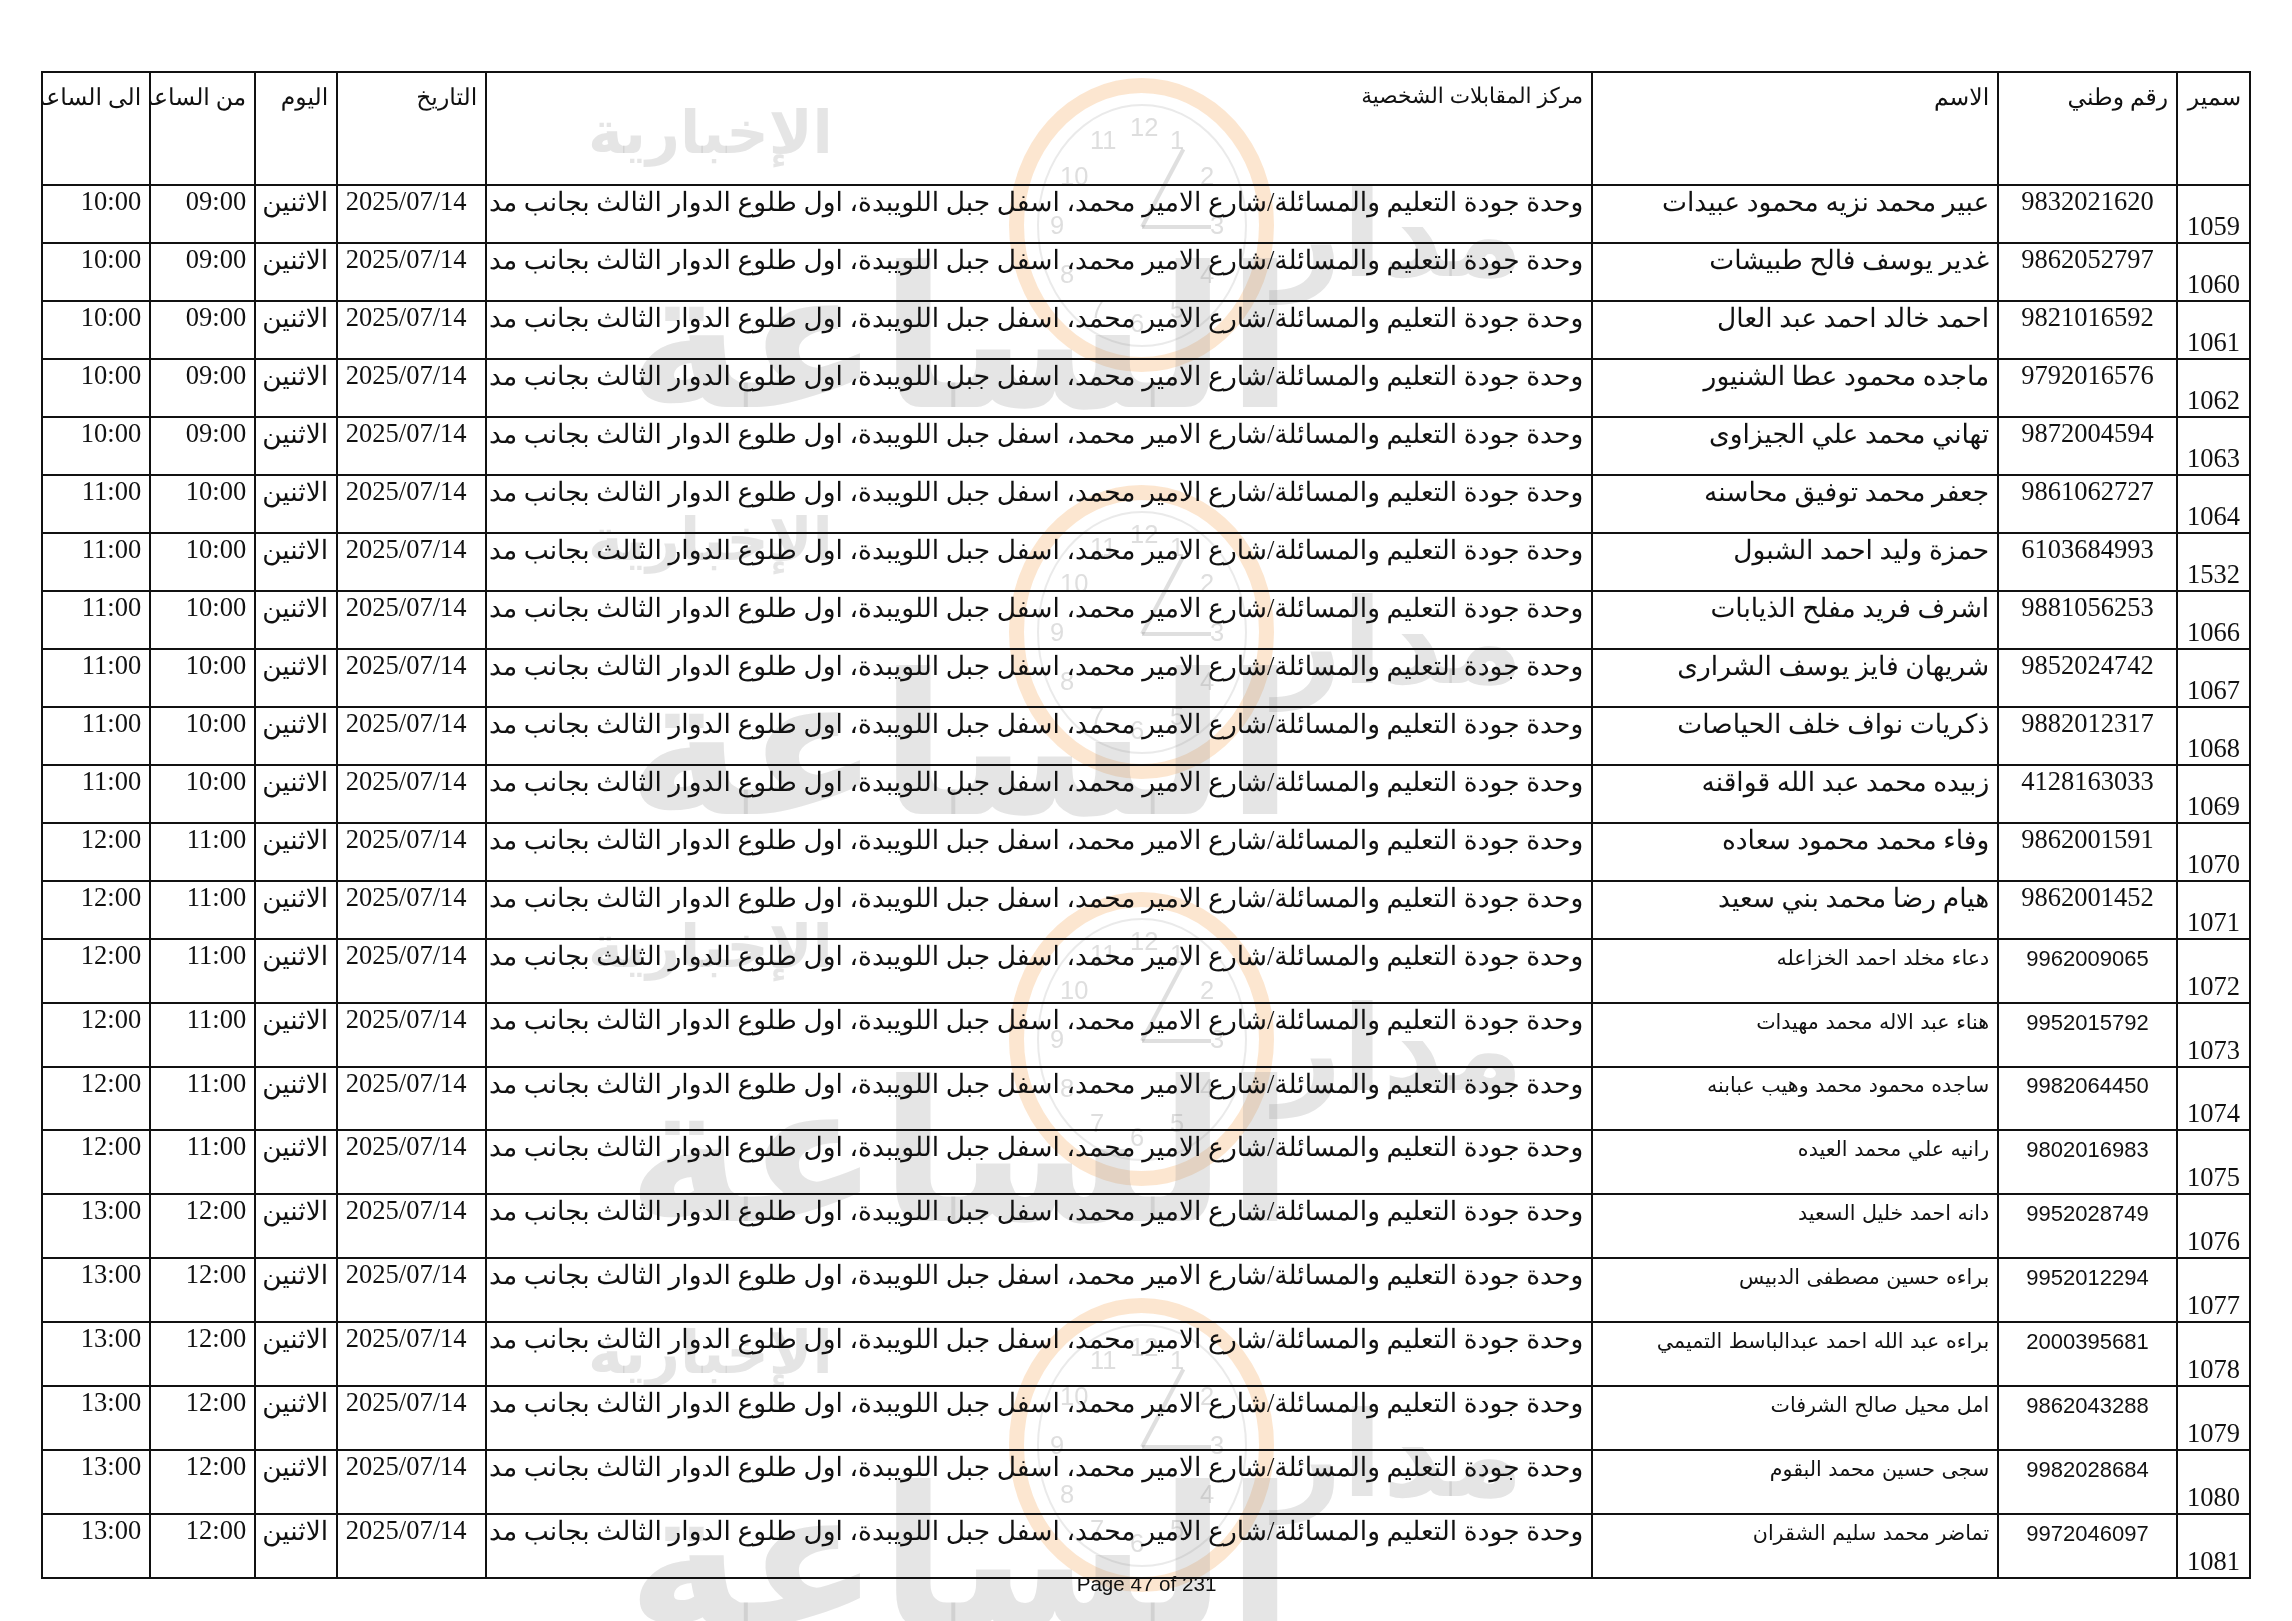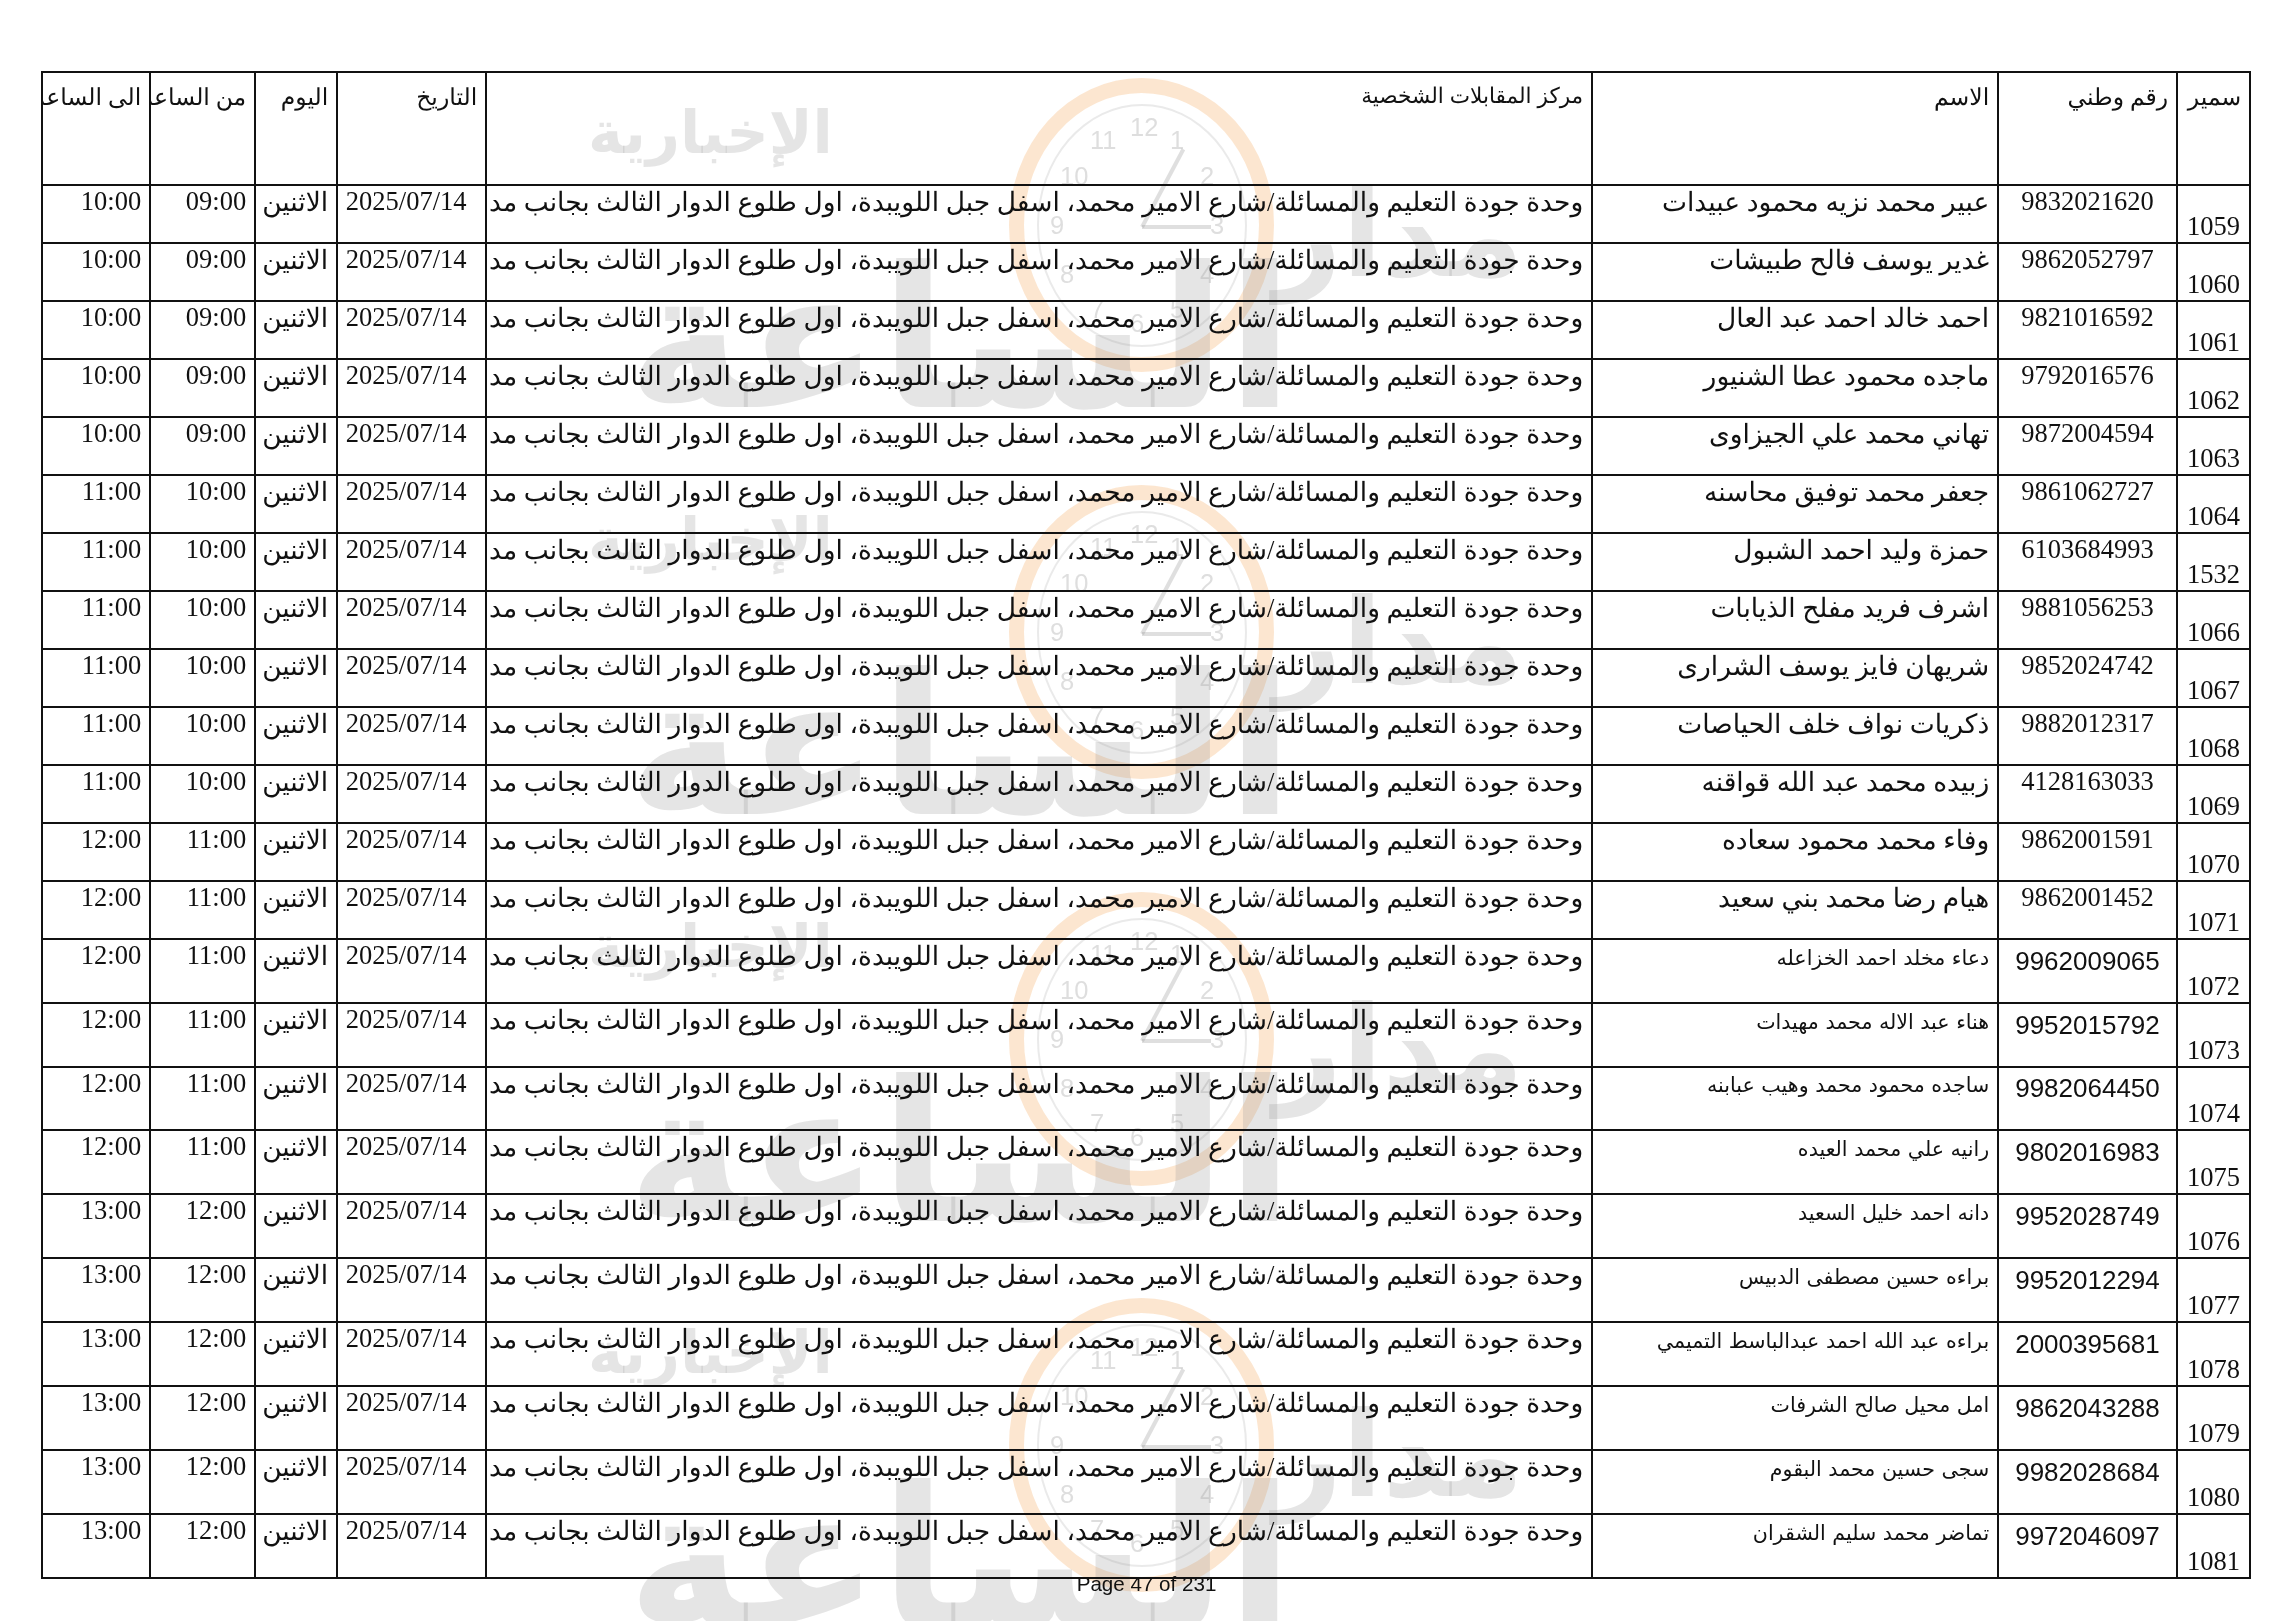--- a/index.html
+++ b/index.html
@@ -17,21 +17,21 @@
   table.schedule th { height: 101px; vertical-align: top; text-align: right; font-family: "Liberation Serif", serif; font-weight: normal; font-size: 23.5px; padding-top: 9.8px; }
   table.schedule th.th-center { font-family: "Liberation Sans", sans-serif; font-size: 21.6px; }
   table.schedule td { height: 56px; font-size: 26.5px; font-family: "Liberation Serif", serif; }
   td.c-num { text-align: center; vertical-align: bottom; padding-bottom: 3.9px; font-size: 27.4px; }
   td.c-id { text-align: center; direction: ltr; vertical-align: top; padding-top: 7.8px; font-size: 27.4px; }
   td.c-name { text-align: right; vertical-align: top; padding-top: 9.8px; font-family: "DejaVu Serif", serif; font-size: 21.6px; padding-right: 29px; }
   td.c-center { text-align: right; vertical-align: top; padding-top: 7.8px; font-family: "Liberation Sans", sans-serif; font-size: 20.6px; }
   td.c-date { text-align: left; direction: ltr; vertical-align: top; padding-top: 15.7px; }
   td.c-day { text-align: right; vertical-align: top; padding-top: 17.6px; font-family: "DejaVu Serif", serif; font-size: 19.6px; margin-top: 8px; }
   td.c-from, td.c-to { text-align: right; direction: ltr; vertical-align: top; padding-top: 15.7px; }
-  tr.alt td.c-id { font-family: "Liberation Sans", sans-serif; font-size: 26px; padding-top: 5.9px; }
+  tr.alt td.c-id { font-family: "Liberation Sans", sans-serif; font-size: 22px; padding-top: 5.9px; }
   tr.alt td.c-name { font-family: "DejaVu Sans", sans-serif; font-size: 20.6px; padding-top: 5.9px; }
   .footer { position: absolute; left: 0; width: 2293px; top: 1572px; text-align: center; font-family: "Liberation Sans", sans-serif; font-size: 20.6px; color: #111; z-index: 1; }
 </style>
 </head>
 <body>
 
 <div class="watermark" id="watermark-layer">
     <div class="wm" style="top: 39px;">
       <div class="wm-ring"></div>
       <div class="wm-face"></div>

